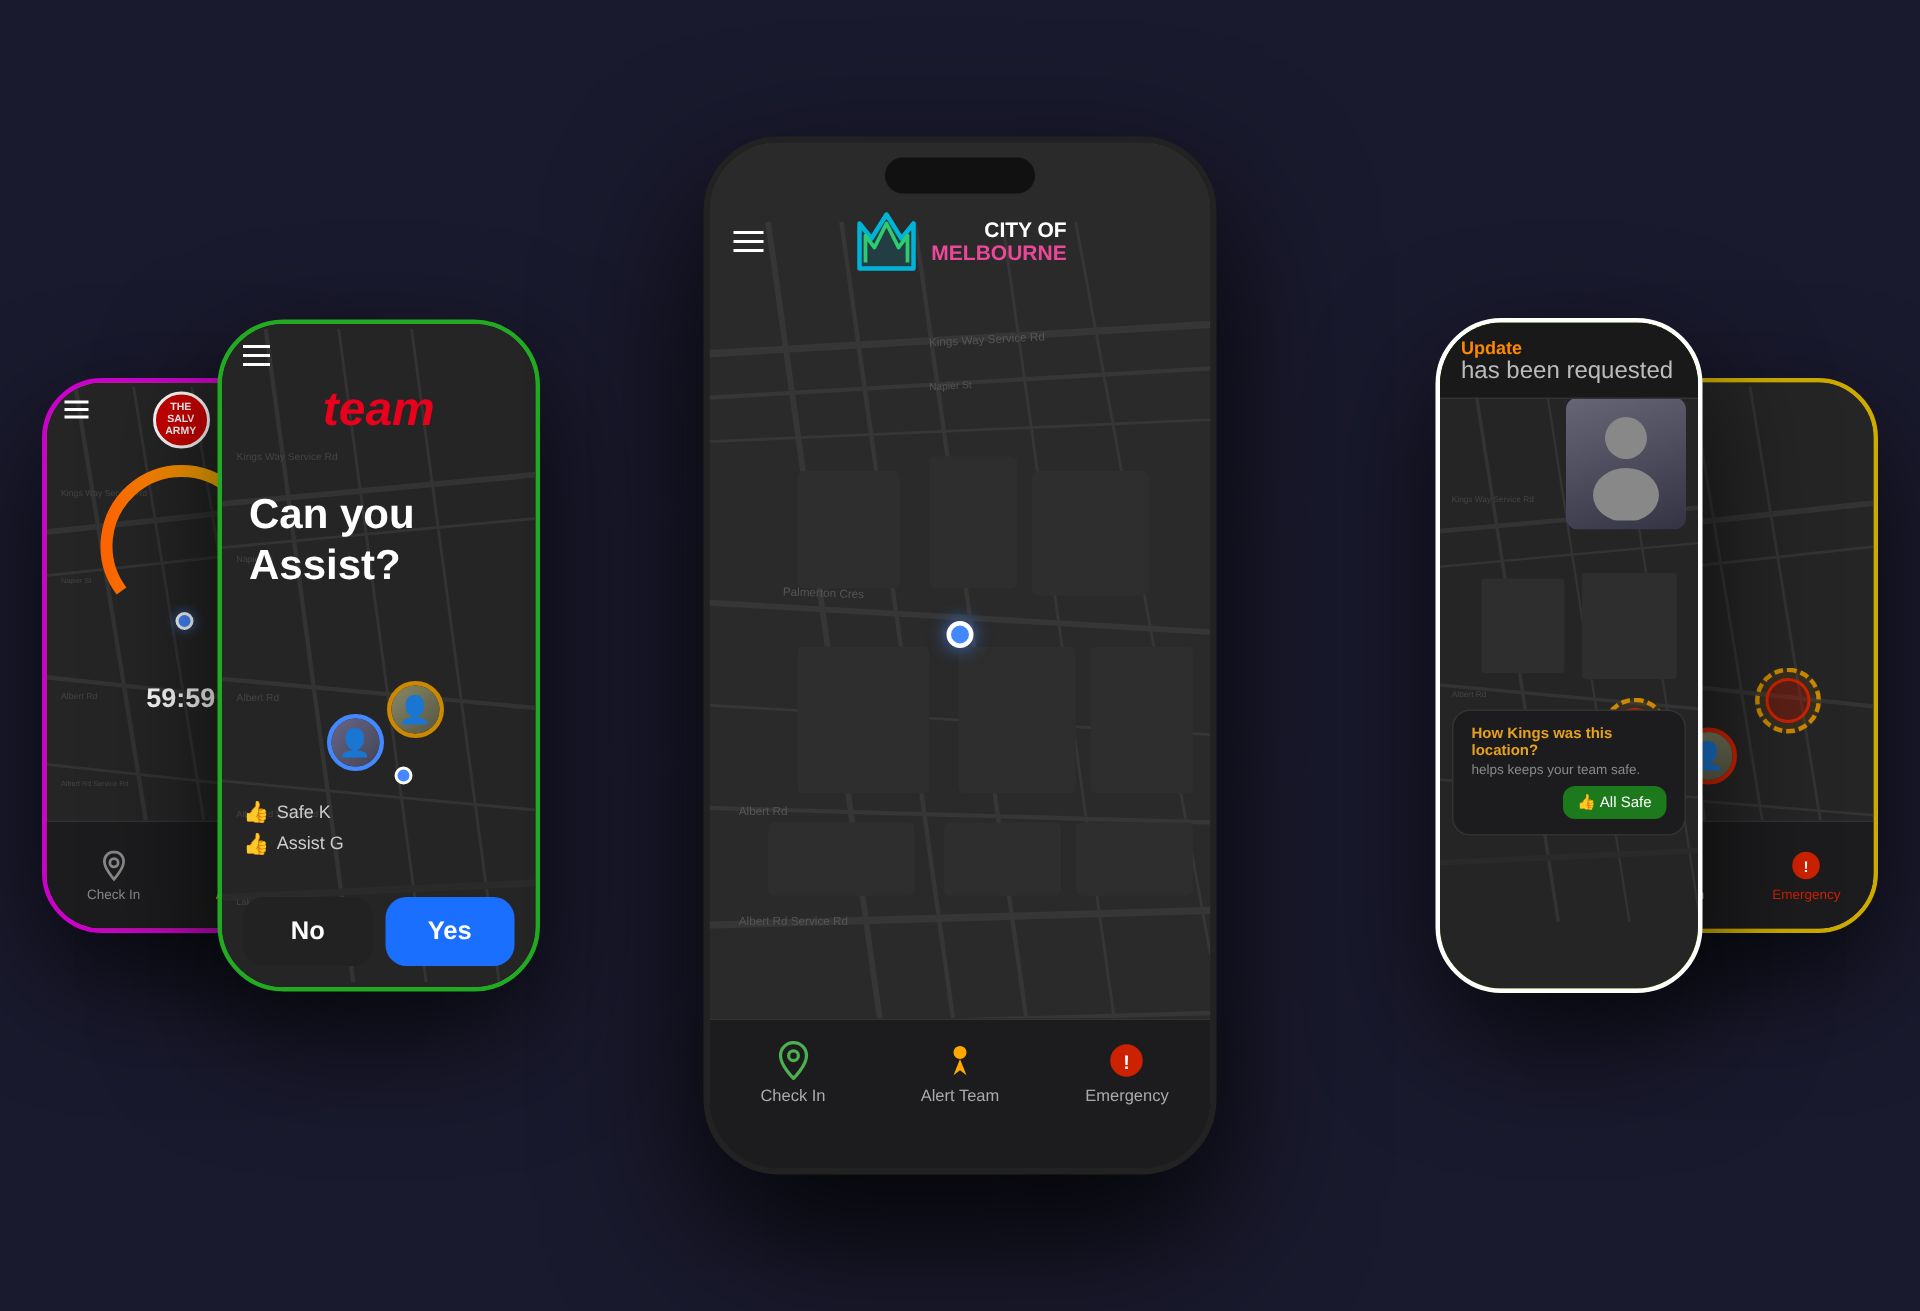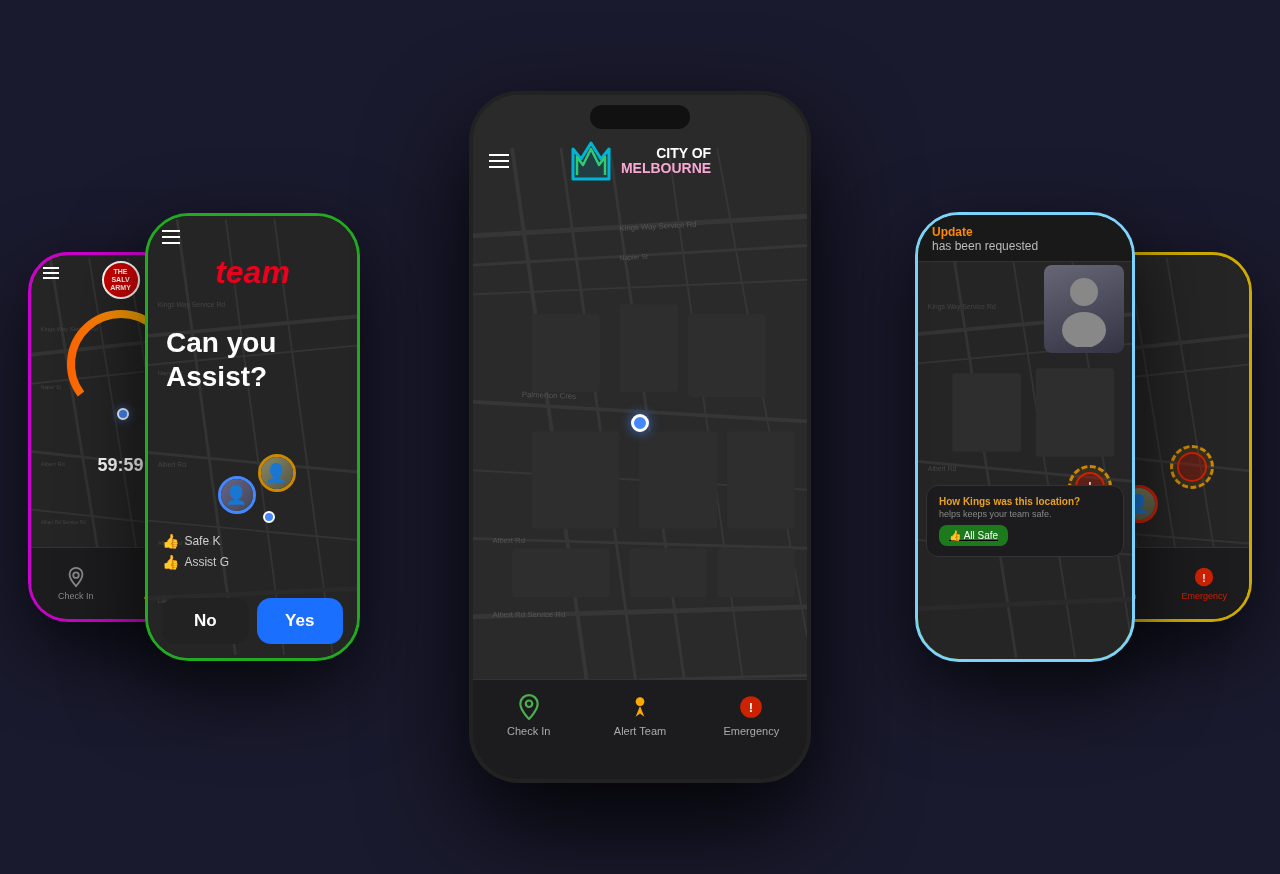--- a/index.html
+++ b/index.html
@@ -288,21 +288,21 @@
 
           <svg width="44" height="44" viewBox="0 0 44 44">
             <rect width="44" height="44" rx="6" fill="transparent"></rect>
             <polygon points="4,40 4,10 12,20 22,4 32,20 40,10 40,40" fill="none" stroke="#00b4d8" stroke-width="3" stroke-linejoin="round"></polygon>
             <polygon points="4,40 4,10 12,20 22,4 32,20 40,10 40,40" fill="rgba(0,180,216,0.15)"></polygon>
 
             <path d="M8 36 L8 18 L14 26 L22 10 L30 26 L36 18 L36 36" fill="none" stroke="#2ecc71" stroke-width="2.5" stroke-linejoin="round"></path>
           </svg>
           <div>
             <div style="color:#fff;font-size:14px;font-weight:700;line-height:1.1;">CITY OF</div>
-            <div style="color:#f9a8d4;font-size:14px;font-weight:700;line-height:1.1;">MELBOURNE</div>
+            <div style="color:#ec4899;font-size:14px;font-weight:700;line-height:1.1;">MELBOURNE</div>
           </div>
         </div>
       </div>
 
       <div style="position:absolute;top:48%;left:50%;transform:translate(-50%,-50%);width:18px;height:18px;background:#4488ff;border-radius:50%;border:3px solid #fff;box-shadow:0 0 12px rgba(68,136,255,0.8);z-index:12;"></div>
 
       <div style="position:absolute;bottom:0;left:0;right:0;height:100px;background:#1c1c1e;display:flex;align-items:flex-start;justify-content:space-around;padding-top:14px;border-top:1px solid #333;z-index:15;">
 
         <div style="flex:1;display:flex;flex-direction:column;align-items:center;gap:5px;cursor:pointer;">
           <svg width="26" height="26" viewBox="0 0 24 24">
@@ -324,21 +324,21 @@
           <svg width="26" height="26" viewBox="0 0 24 24">
             <circle cx="12" cy="12" r="10" fill="#cc2200"></circle>
             <text x="12" y="17" text-anchor="middle" fill="#fff" font-size="12" font-weight="bold">!</text>
           </svg>
           <span style="font-size:11px;color:#aaa;">Emergency</span>
         </div>
       </div>
     </div>
   </div>
 
-  <div class="phone phone-4" style="background:#84cc16; right:145px; top:50%; transform:translateY(-50%); width:220px; height:450px; border:3px solid #7dd3fc; border-radius:44px; overflow:hidden; z-index:2;">
+  <div class="phone phone-4" style="background:#84cc16; right:145px; top:50%; transform:translateY(-50%); width:178px; height:450px; border:3px solid #ffffff; border-radius:44px; overflow:hidden; z-index:2;">
     <div class="map-bg" style="background:#252525;">
       <svg class="map-svg" viewBox="0 0 218 450">
         <line x1="0" y1="120" x2="218" y2="100" stroke="#333" stroke-width="4"></line>
         <line x1="0" y1="150" x2="218" y2="130" stroke="#333" stroke-width="2"></line>
         <line x1="30" y1="0" x2="100" y2="450" stroke="#333" stroke-width="3"></line>
         <line x1="90" y1="0" x2="160" y2="450" stroke="#333" stroke-width="2"></line>
         <line x1="150" y1="0" x2="220" y2="450" stroke="#333" stroke-width="2"></line>
         <line x1="0" y1="250" x2="218" y2="270" stroke="#333" stroke-width="3"></line>
         <line x1="0" y1="330" x2="218" y2="345" stroke="#333" stroke-width="2"></line>
         <line x1="0" y1="400" x2="218" y2="390" stroke="#2a2a2a" stroke-width="5"></line>
@@ -346,21 +346,21 @@
         <text x="10" y="260" fill="#444" font-size="7">Albert Rd</text>
         <text x="10" y="340" fill="#444" font-size="6">Albert Rd Service Rd</text>
         <rect x="35" y="160" width="70" height="80" fill="#2e2e2e" rx="3"></rect>
         <rect x="120" y="155" width="80" height="90" fill="#2e2e2e" rx="3"></rect>
         <rect x="35" y="280" width="80" height="50" fill="#2e2e2e" rx="3"></rect>
         <rect x="130" y="280" width="75" height="50" fill="#2e2e2e" rx="3"></rect>
       </svg>
 
       <div style="position:absolute;top:0;left:0;right:0;background:rgba(25,25,25,0.96);padding:10px 14px 8px;z-index:15;border-bottom:1px solid #333;">
         <div style="color:#ff8800;font-size:12px;font-weight:bold;">Update</div>
-        <div style="color:#bbb;font-size:12px;">has been requested</div>
+        <div style="color:#bbb;font-size:16px;">has been requested</div>
       </div>
 
       <div style="position:absolute;top:50px;right:8px;width:80px;height:88px;border-radius:8px;overflow:hidden;background:#555;z-index:12;">
         <div style="width:100%;height:100%;background:linear-gradient(160deg,#667,#334);display:flex;align-items:center;justify-content:center;">
 
           <svg width="60" height="75" viewBox="0 0 60 75">
             <circle cx="30" cy="20" r="14" fill="#888"></circle>
             <ellipse cx="30" cy="58" rx="22" ry="18" fill="#888"></ellipse>
           </svg>
         </div>
@@ -374,21 +374,21 @@
 
       <div style="position:absolute;top:250px;right:20px;width:44px;height:44px;border-radius:50%;border:3px dashed #cc8800;background:rgba(204,136,0,0.1);z-index:10;display:flex;align-items:center;justify-content:center;">
         <div style="width:30px;height:30px;border-radius:50%;background:rgba(180,0,0,0.3);border:2px solid #cc2200;display:flex;align-items:center;justify-content:center;">
           <span style="font-size:14px;color:#fff;">!</span>
         </div>
       </div>
 
       <div style="position:absolute;bottom:102px;left:8px;right:8px;background:#1c1c1e;border-radius:12px;padding:10px 12px;z-index:15;border:1px solid #333;">
         <div style="color:#e8a020;font-size:10px;font-weight:bold;margin-bottom:2px;">How Kings was this location?</div>
         <div style="color:#888;font-size:9px;margin-bottom:6px;">helps keeps your team safe.</div>
-        <div style="display:flex;text-decoration:underline;">
+        <div style="display:flex;justify-content:flex-end;">
           <button style="background:#1c7a1c;color:#fff;font-size:10px;border:none;border-radius:8px;padding:5px 10px;cursor:pointer;">👍 All Safe</button>
         </div>
       </div>
 
 
       <div style="position:absolute;bottom:0;left:0;right:0;height:0;background:#1c1c1e;z-index:14;">
       </div>
     </div>
   </div>
 

